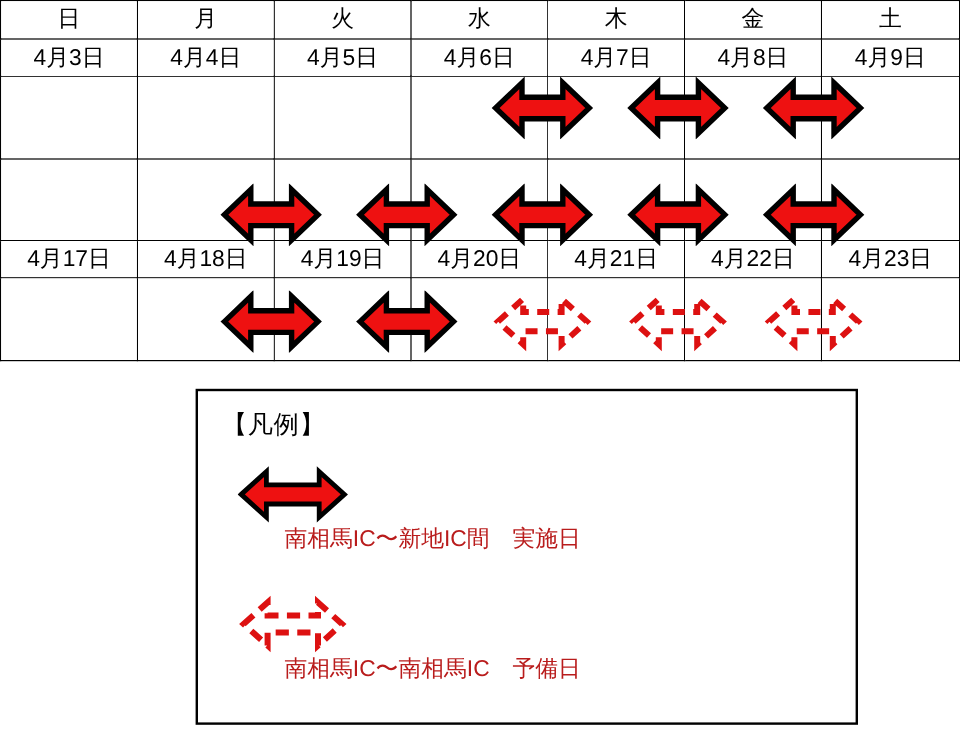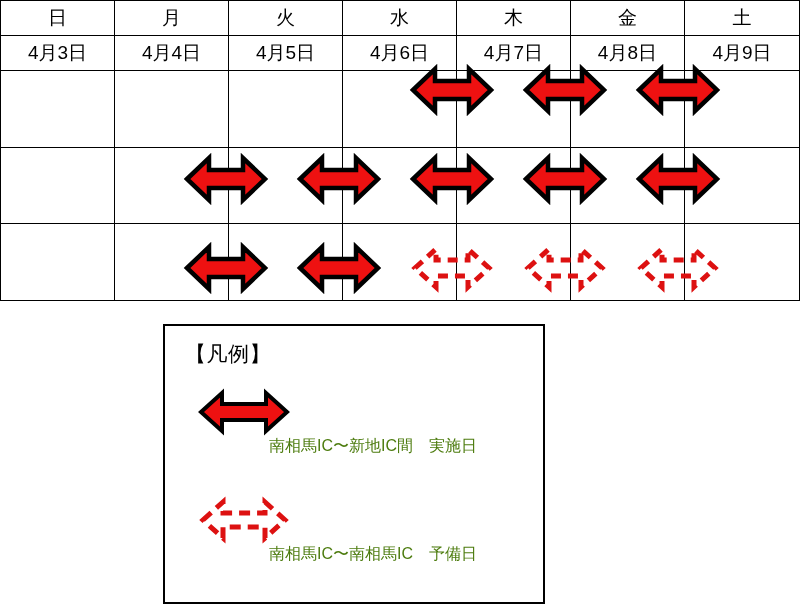--- a/index.html
+++ b/index.html
@@ -64,21 +64,21 @@
     height: 52px;
     transform: translate(-50%, -50%);
   }
   .arrow svg { display: block; width: 100%; height: 100%; }
 
   
   #legend {
     position: absolute;
     left: 163px;
     top: 324px;
-    width: 382px;
+    width: 552px;
     height: 280px;
     border: 2px solid #000000;
     background: #ffffff;
     box-sizing: border-box;
   }
   #legend-title {
     position: absolute;
     left: 20px;
     top: 14px;
     font-size: 21px;
@@ -94,24 +94,23 @@
     left: 33px;
     top: 0;
     width: 92px;
     height: 48px;
   }
   .legend-arrow svg { display: block; width: 100%; height: 100%; }
   .legend-label {
     position: absolute;
     left: 72px;
     top: 48px;
-    font-size: 16px;
-    color: #4d7c0f;
+    font-size: 19px;
+    color: #b91c1c;
     white-space: pre;
-    margin-left: 32px;
   }
 </style>
 </head>
 <body>
 
 <div id="calendar-wrap">
 
   <table class="calendar">
     <colgroup>
       <col style="width:113px">
@@ -156,20 +155,29 @@
       <tr class="arrow-row">
         <td class="sun sun-block"></td>
         <td></td>
         <td></td>
         <td></td>
         <td></td>
         <td></td>
         <td class="sat"></td>
       </tr>
 
+      <tr class="date-row">
+        <td class="sun">4月17日</td>
+        <td>4月18日</td>
+        <td>4月19日</td>
+        <td>4月20日</td>
+        <td>4月21日</td>
+        <td>4月22日</td>
+        <td class="sat">4月23日</td>
+      </tr>
       <tr class="arrow-row">
         <td class="sun sun-block"></td>
         <td></td>
         <td></td>
         <td></td>
         <td></td>
         <td></td>
         <td class="sat"></td>
       </tr>
     </tbody>

